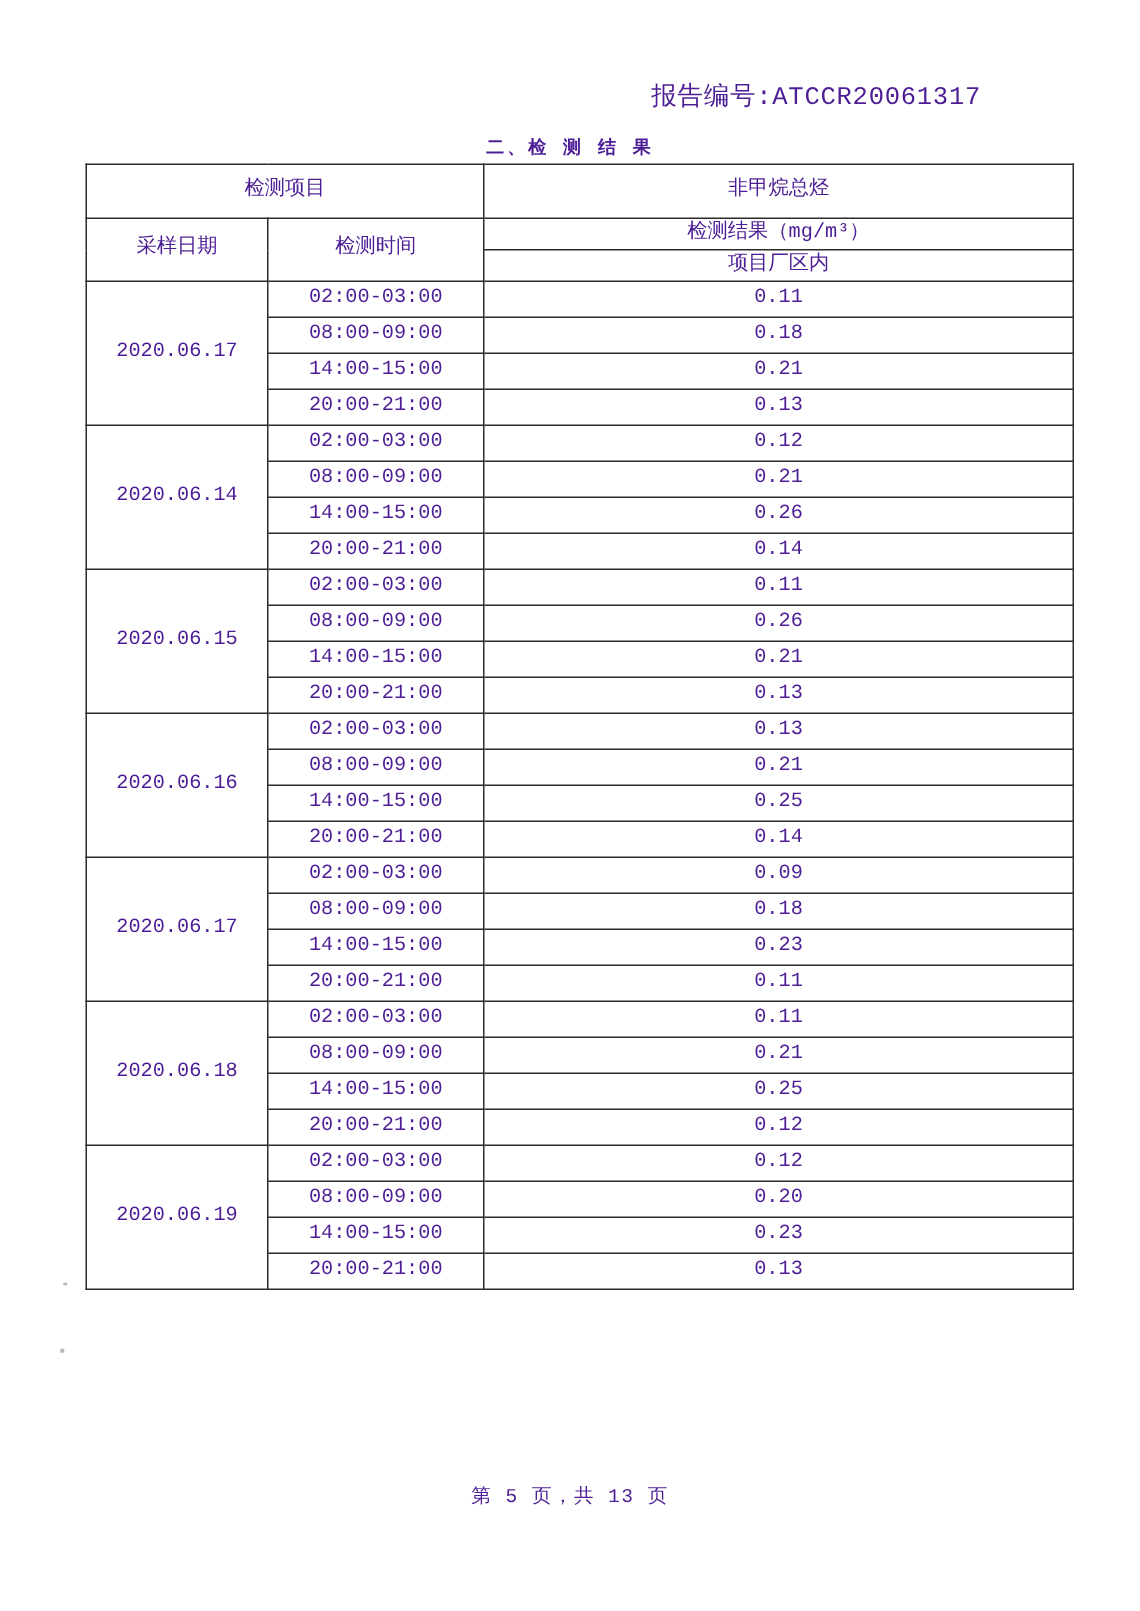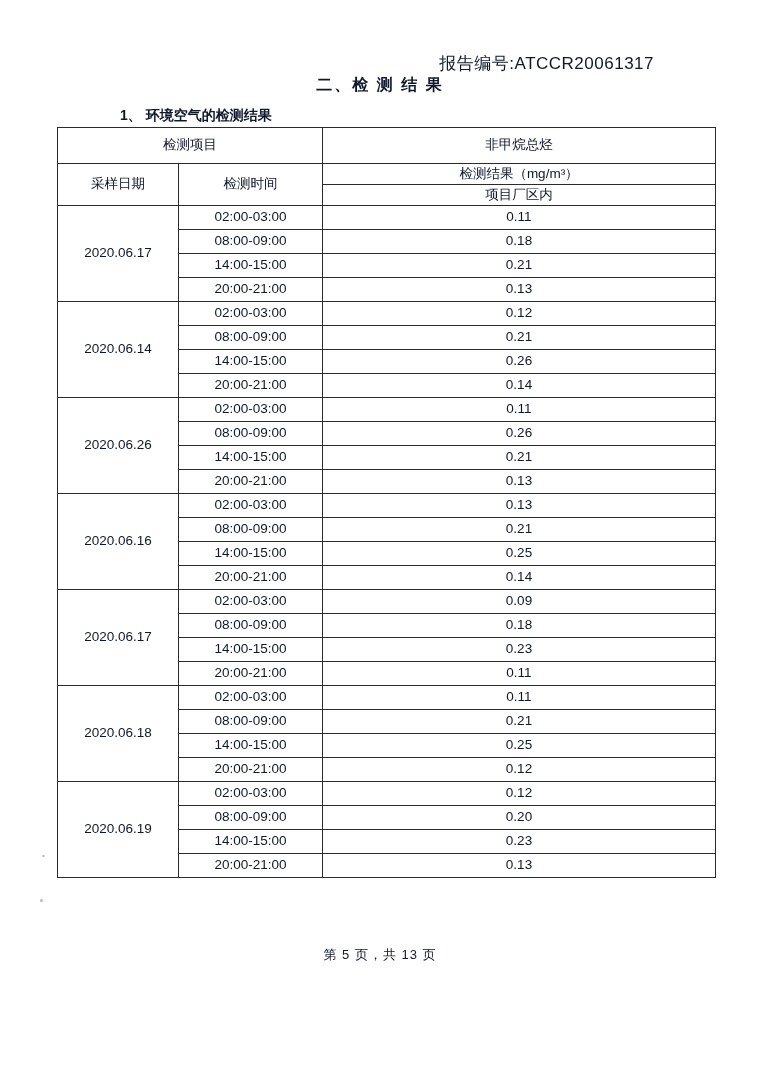--- a/index.html
+++ b/index.html
@@ -2,33 +2,34 @@
 <html><head>
 <meta charset="utf-8">
 <style>
   * { margin: 0; padding: 0; box-sizing: border-box; }
   html, body { background: #ffffff; }
   .page {
     position: relative;
     width: 760px;
     height: 1074px;
     background: #ffffff;
-    font-family: Liberation Sans, sans-serif;
-    color: #0f172a;
+    font-family: Liberation Mono, monospace;
+    color: #4c1d95;
     overflow: hidden;
   }
   .report-no {
     padding: 52px 106px 0 0;
     text-align: right;
     font-size: 17px;
     letter-spacing: 0.5px;
   }
   .main-title {
-    text-align: center;
-    font-size: 16px;
+    margin-top: 15px;
+    text-align: center;
+    font-size: 12px;
     font-weight: bold;
     letter-spacing: 2px;
   }
   .section-heading {
     margin-top: 11px;
     margin-left: 120px;
     font-size: 14px;
     font-weight: bold;
   }
   .table-title {
@@ -57,21 +58,21 @@
     font-weight: normal;
     padding: 0;
     line-height: 1.1;
   }
   thead tr.h1 th { height: 36px; }
   thead tr.h2 th { height: 21px; }
   thead tr.h3 th { height: 21px; }
   tbody tr td { height: 24px; }
   .footer {
     position: absolute;
-    top: 946px;
+    top: 988px;
     left: 0;
     width: 100%;
     text-align: center;
     font-size: 13px;
     letter-spacing: 1px;
   }
   .speck {
     position: absolute;
     background: #9a9a9a;
     border-radius: 50%;
@@ -82,21 +83,20 @@
 </style>
 </head>
 <body>
 
 <div class="page">
 
   <div class="report-no">报告编号:ATCCR20061317</div>
 
   <div class="main-title">二、检 测 结 果</div>
 
-  <div class="section-heading">1、 环境空气的检测结果</div>
 
 
   <table class="results">
     <colgroup>
         <col class="c1">
         <col class="c2">
         <col class="c3">
       </colgroup>
     <thead>
       <tr class="h1">
@@ -141,21 +141,21 @@
         </tr>
         <tr>
           <td>14:00-15:00</td>
           <td>0.26</td>
         </tr>
         <tr>
           <td>20:00-21:00</td>
           <td>0.14</td>
         </tr>
         <tr>
-          <td rowspan="4">2020.06.26</td>
+          <td rowspan="4">2020.06.15</td>
           <td>02:00-03:00</td>
           <td>0.11</td>
         </tr>
         <tr>
           <td>08:00-09:00</td>
           <td>0.26</td>
         </tr>
         <tr>
           <td>14:00-15:00</td>
           <td>0.21</td>

